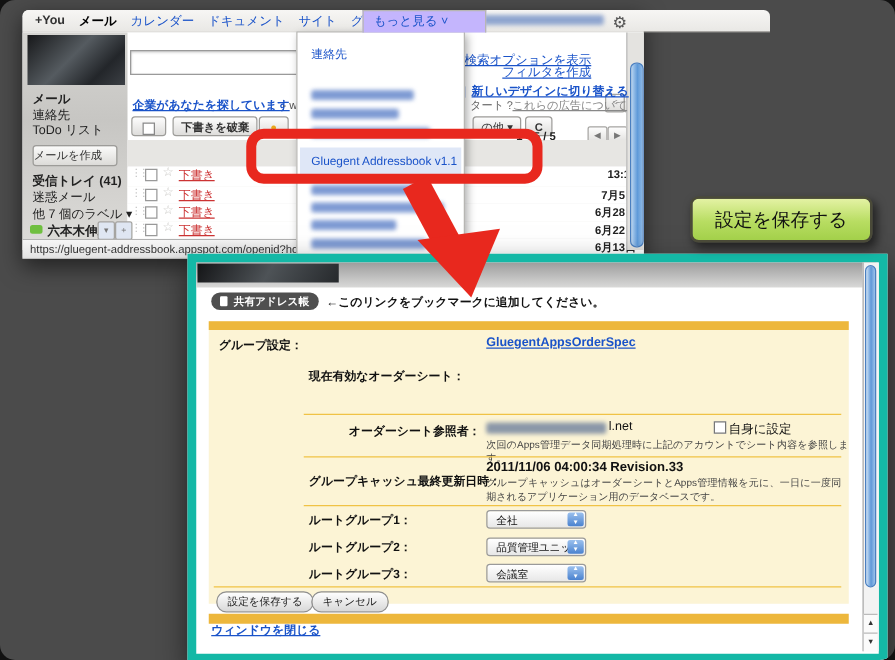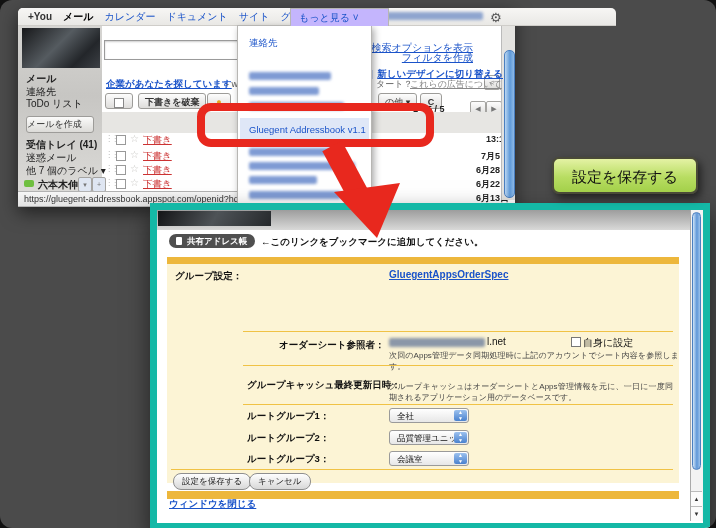--- a/index.html
+++ b/index.html
@@ -225,32 +225,34 @@
       <span class="docicon"></span>
       <span>共有アドレス帳</span>
     </div>
     <span class="anote">←このリンクをブックマークに追加してください。</span>
 
     <div class="atable">
       <div class="obar" style="top:0;"></div>
 
       <span class="albl" style="left:8px;top:13px;">グループ設定：</span>
 
+      <span class="albl" style="left:80px;top:38px;">現在有効なオーダーシート：</span>
       <a class="alink" style="left:222px;top:12px;">GluegentAppsOrderSpec</a>
       <div class="asep" style="left:76px;top:74px;width:430px;"></div>
 
       <span class="albl" style="left:80px;top:82px;margin-left:32px;">オーダーシート参照者：</span>
       <span class="redact dk" style="position:absolute;left:222px;top:81px;width:96px;height:9px;"></span>
       <span class="aval" style="left:320px;top:79px;">l.net</span>
       <span class="acb" style="left:404px;top:80px;"></span>
       <span class="aval" style="left:416px;top:79px;">自身に設定</span>
       <div class="adesc" style="left:222px;top:93px;width:290px;">次回のApps管理データ同期処理時に上記のアカウントでシート内容を参照します。</div>
       <div class="asep" style="left:76px;top:108px;width:430px;"></div>
 
       <span class="albl" style="left:80px;top:122px;">グループキャッシュ最終更新日時：</span>
+      <span class="aval bold" style="left:222px;top:111px;font-size:10.5px;">2011/11/06 04:00:34 Revision.33</span>
       <div class="adesc" style="left:222px;top:124px;">グループキャッシュはオーダーシートとApps管理情報を元に、一日に一度同期されるアプリケーション用のデータベースです。</div>
       <div class="asep" style="left:76px;top:147px;width:430px;"></div>
 
       <span class="albl" style="left:80px;top:153px;">ルートグループ1：</span>
       <div class="aqsel" style="left:222px;top:151px;">
         <span>全社</span>
         <span class="step">▲<br>▼</span>
       </div>
       <span class="albl" style="left:80px;top:175px;">ルートグループ2：</span>
       <div class="aqsel" style="left:222px;top:173px;">

